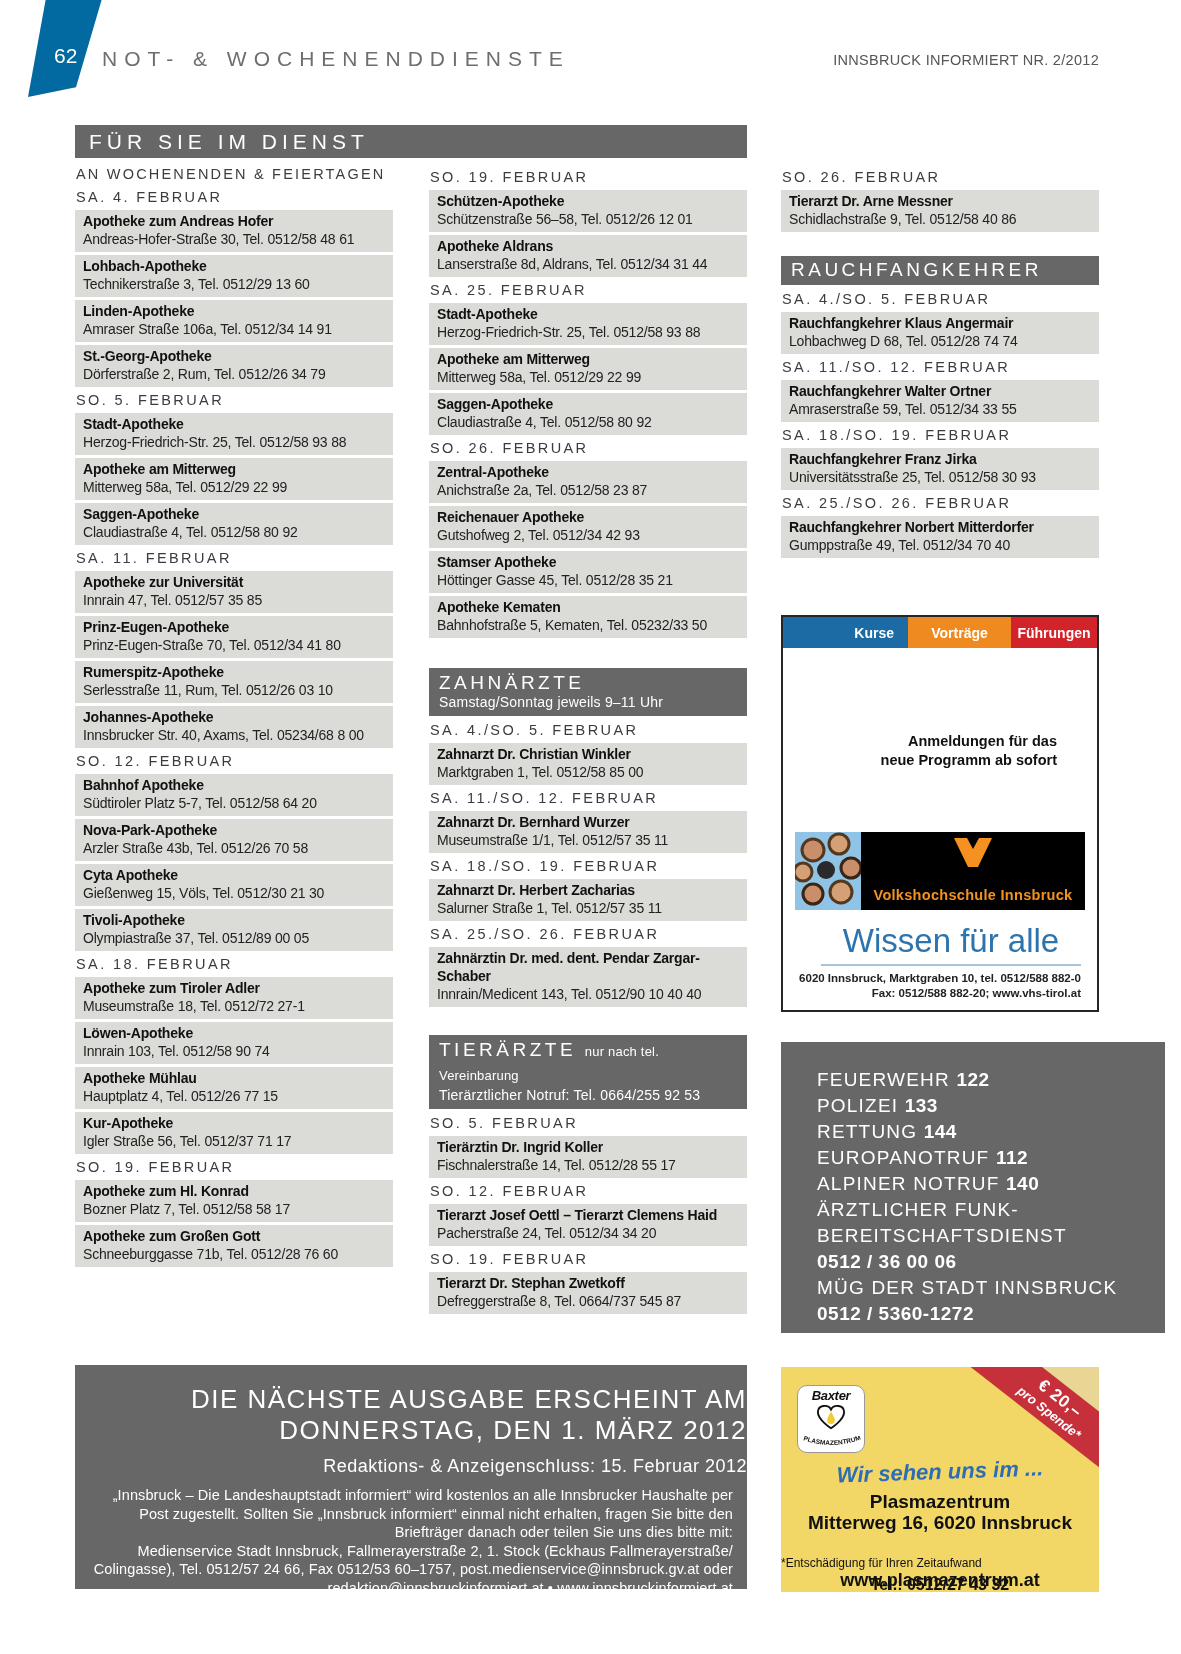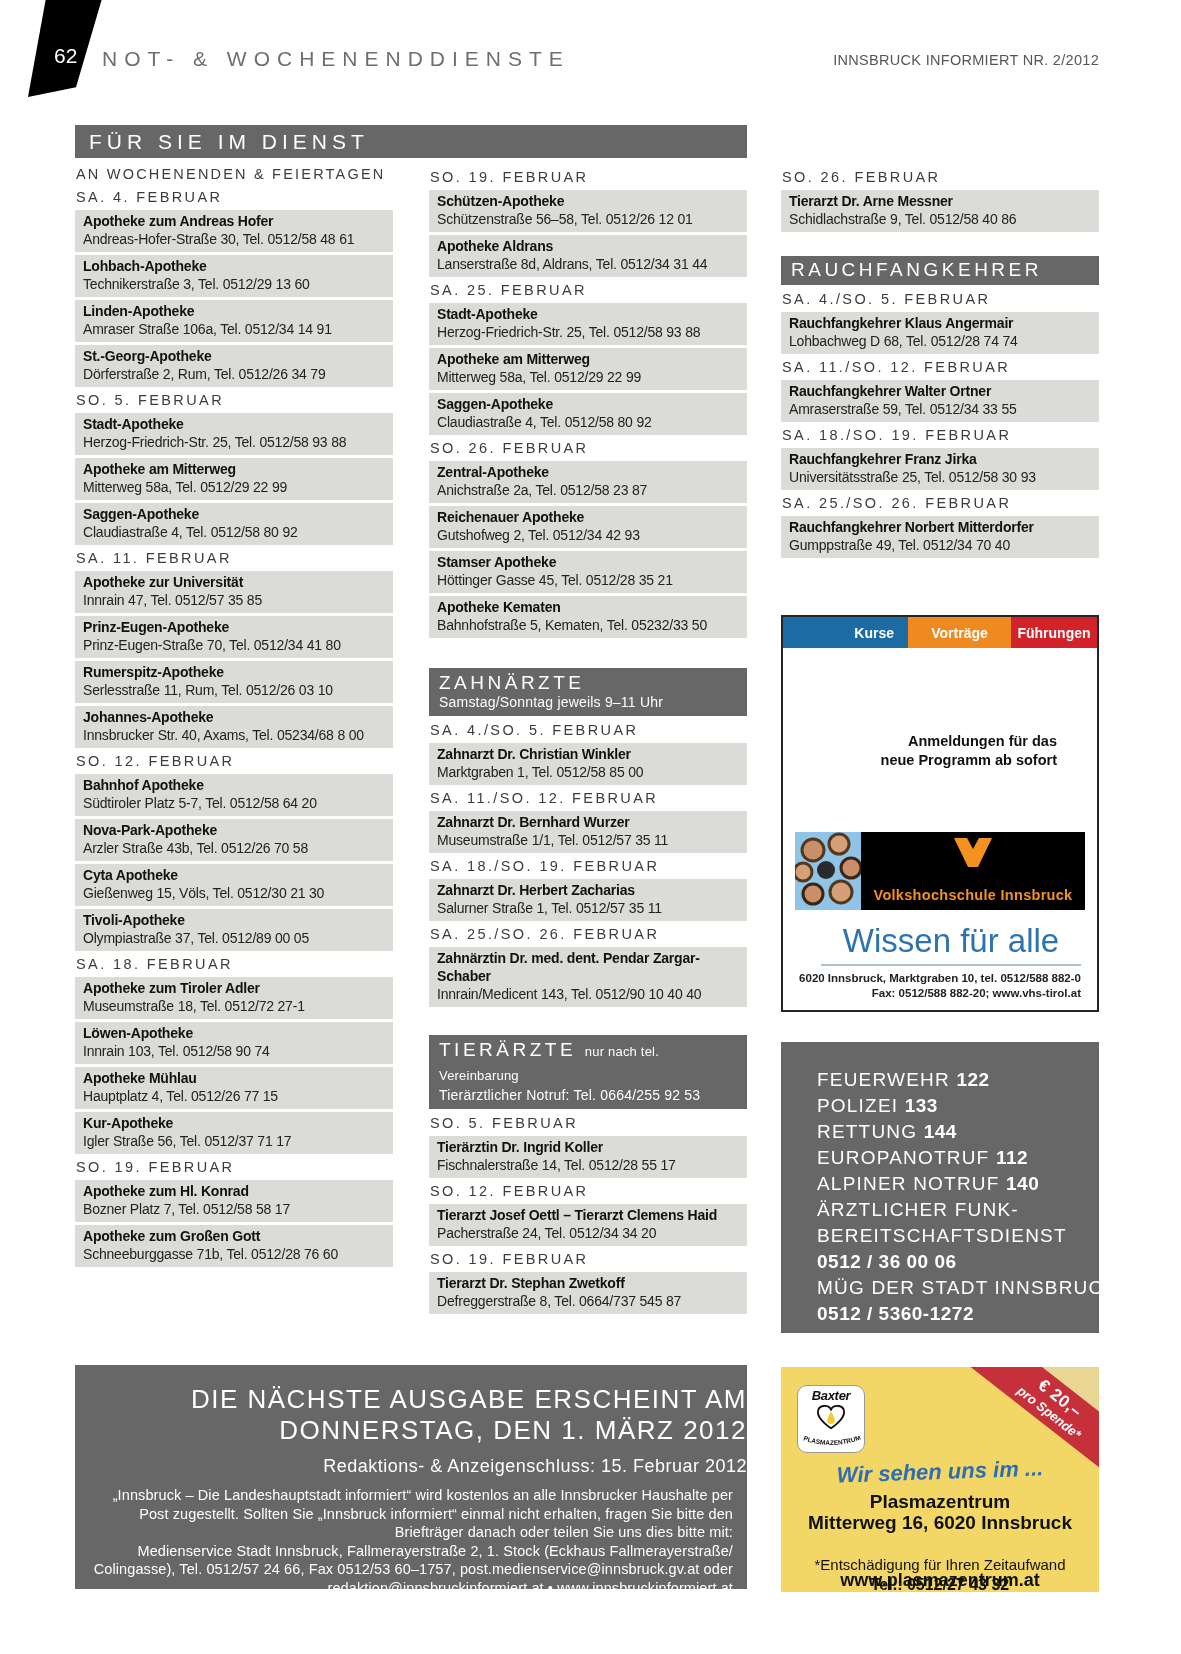--- a/index.html
+++ b/index.html
@@ -1,20 +1,20 @@
 <!DOCTYPE html>
 <html><head>
 <meta charset="utf-8">
 <style>
   html,body{margin:0;padding:0;background:#ffffff;}
   .page{position:relative;width:1181px;height:1654px;background:#ffffff;overflow:hidden;
         font-family:"Liberation Sans", sans-serif;color:#222;}
 
   
-  .badge{position:absolute;left:28px;top:0;width:80px;height:97px;background:#000000;
+  .badge{position:absolute;left:28px;top:0;width:80px;height:97px;background:#0369a1;
          clip-path:polygon(22% 0,92% 0,60% 90%,0 100%);}
   .badge-num{position:absolute;left:26px;top:44px;color:#fff;font-size:21px;}
   .header-title{position:absolute;left:102px;top:47px;font-size:21px;letter-spacing:7px;color:#6e6e6e;white-space:nowrap;}
   .header-right{position:absolute;right:82px;top:52px;font-size:14.5px;color:#565656;letter-spacing:0.3px;white-space:nowrap;text-align:center;}
 
   
   .fsid-bar{position:absolute;left:75px;top:125px;width:672px;height:33px;background:#676767;
             color:#fff;font-size:21px;letter-spacing:5px;line-height:33px;padding-left:14px;box-sizing:border-box;}
 
   
@@ -52,21 +52,21 @@
   .vhs-photo{width:66px;height:78px;flex:0 0 66px;}
   .vhs-brand-wrap{flex:1;position:relative;}
   .v-logo{position:absolute;left:50%;top:6px;transform:translateX(-50%);}
   .vhs-brand{position:absolute;bottom:7px;width:100%;text-align:center;color:#f59120;
              font-weight:bold;font-size:14.5px;letter-spacing:0.3px;white-space:nowrap;}
   .vhs-slogan{margin:12px 16px 0 38px;text-align:center;color:#2d74ae;font-size:33px;
               border-bottom:2px solid #a9c2d6;padding-bottom:4px;}
   .vhs-addr{text-align:right;padding-right:16px;font-size:11.5px;font-weight:bold;color:#222;line-height:15px;margin-top:5px;margin-left:16px;}
 
   
-  .emg{position:absolute;left:781px;top:1042px;width:318px;height:291px;background:#676767;
+  .emg{position:absolute;left:781px;top:1042px;width:384px;height:291px;background:#676767;
        color:#fff;padding:25px 0 0 36px;box-sizing:border-box;}
   .emg-line{font-size:19px;line-height:26px;letter-spacing:1.2px;white-space:nowrap;}
   .emg-line b{letter-spacing:0.5px;}
 
   
   .footer{position:absolute;left:75px;top:1365px;width:672px;height:224px;background:#676767;
           color:#fff;text-align:right;box-sizing:border-box;padding-top:19px;}
   .footer .big{font-size:26px;letter-spacing:1.5px;line-height:31px;}
   .footer .deadline{font-size:18px;margin-top:10px;letter-spacing:0.5px;}
   .footer .bodytext{font-size:14.5px;line-height:18.5px;margin:9px auto 0;width:644px;letter-spacing:0.1px;}
@@ -81,21 +81,21 @@
   .bx-ribbon .r1{font-size:17px;font-weight:bold;letter-spacing:0.5px;}
   .bx-ribbon .r2{font-size:13px;font-weight:bold;font-style:italic;}
   .bx-logo{position:absolute;left:16px;top:18px;width:68px;height:68px;background:#fff;border:1px solid #999;
            border-radius:10px;text-align:center;box-sizing:border-box;padding-top:3px;}
   .bx-name{font-size:13px;font-weight:bold;font-style:italic;letter-spacing:-0.3px;color:#111;line-height:13px;}
   .bx-script{position:absolute;left:0;right:0;top:92px;text-align:center;color:#2e6db4;
              font-size:22px;font-weight:bold;font-style:italic;transform:rotate(-2deg);}
   .bx-l1{position:absolute;left:0;right:0;top:124px;text-align:center;font-weight:bold;font-size:19px;color:#111;}
   .bx-l2{position:absolute;left:0;right:0;top:145px;text-align:center;font-weight:bold;font-size:19px;color:#111;}
   .bx-l3{position:absolute;left:0;right:0;top:169px;text-align:center;font-weight:bold;font-size:16px;color:#111;margin-top:40px;}
-  .bx-l4{position:absolute;left:0;right:0;top:189px;text-align:center;font-size:15px;color:#111;}
+  .bx-l4{position:absolute;left:0;right:0;top:189px;text-align:left;font-size:12px;color:#111;}
   .bx-l5{position:absolute;left:0;right:0;top:203px;text-align:center;font-weight:bold;font-size:18px;color:#111;}
 </style>
 </head>
 <body>
 
 <div class="page">
 
   <div class="badge">
     <div class="badge-num">62</div>
   </div>

